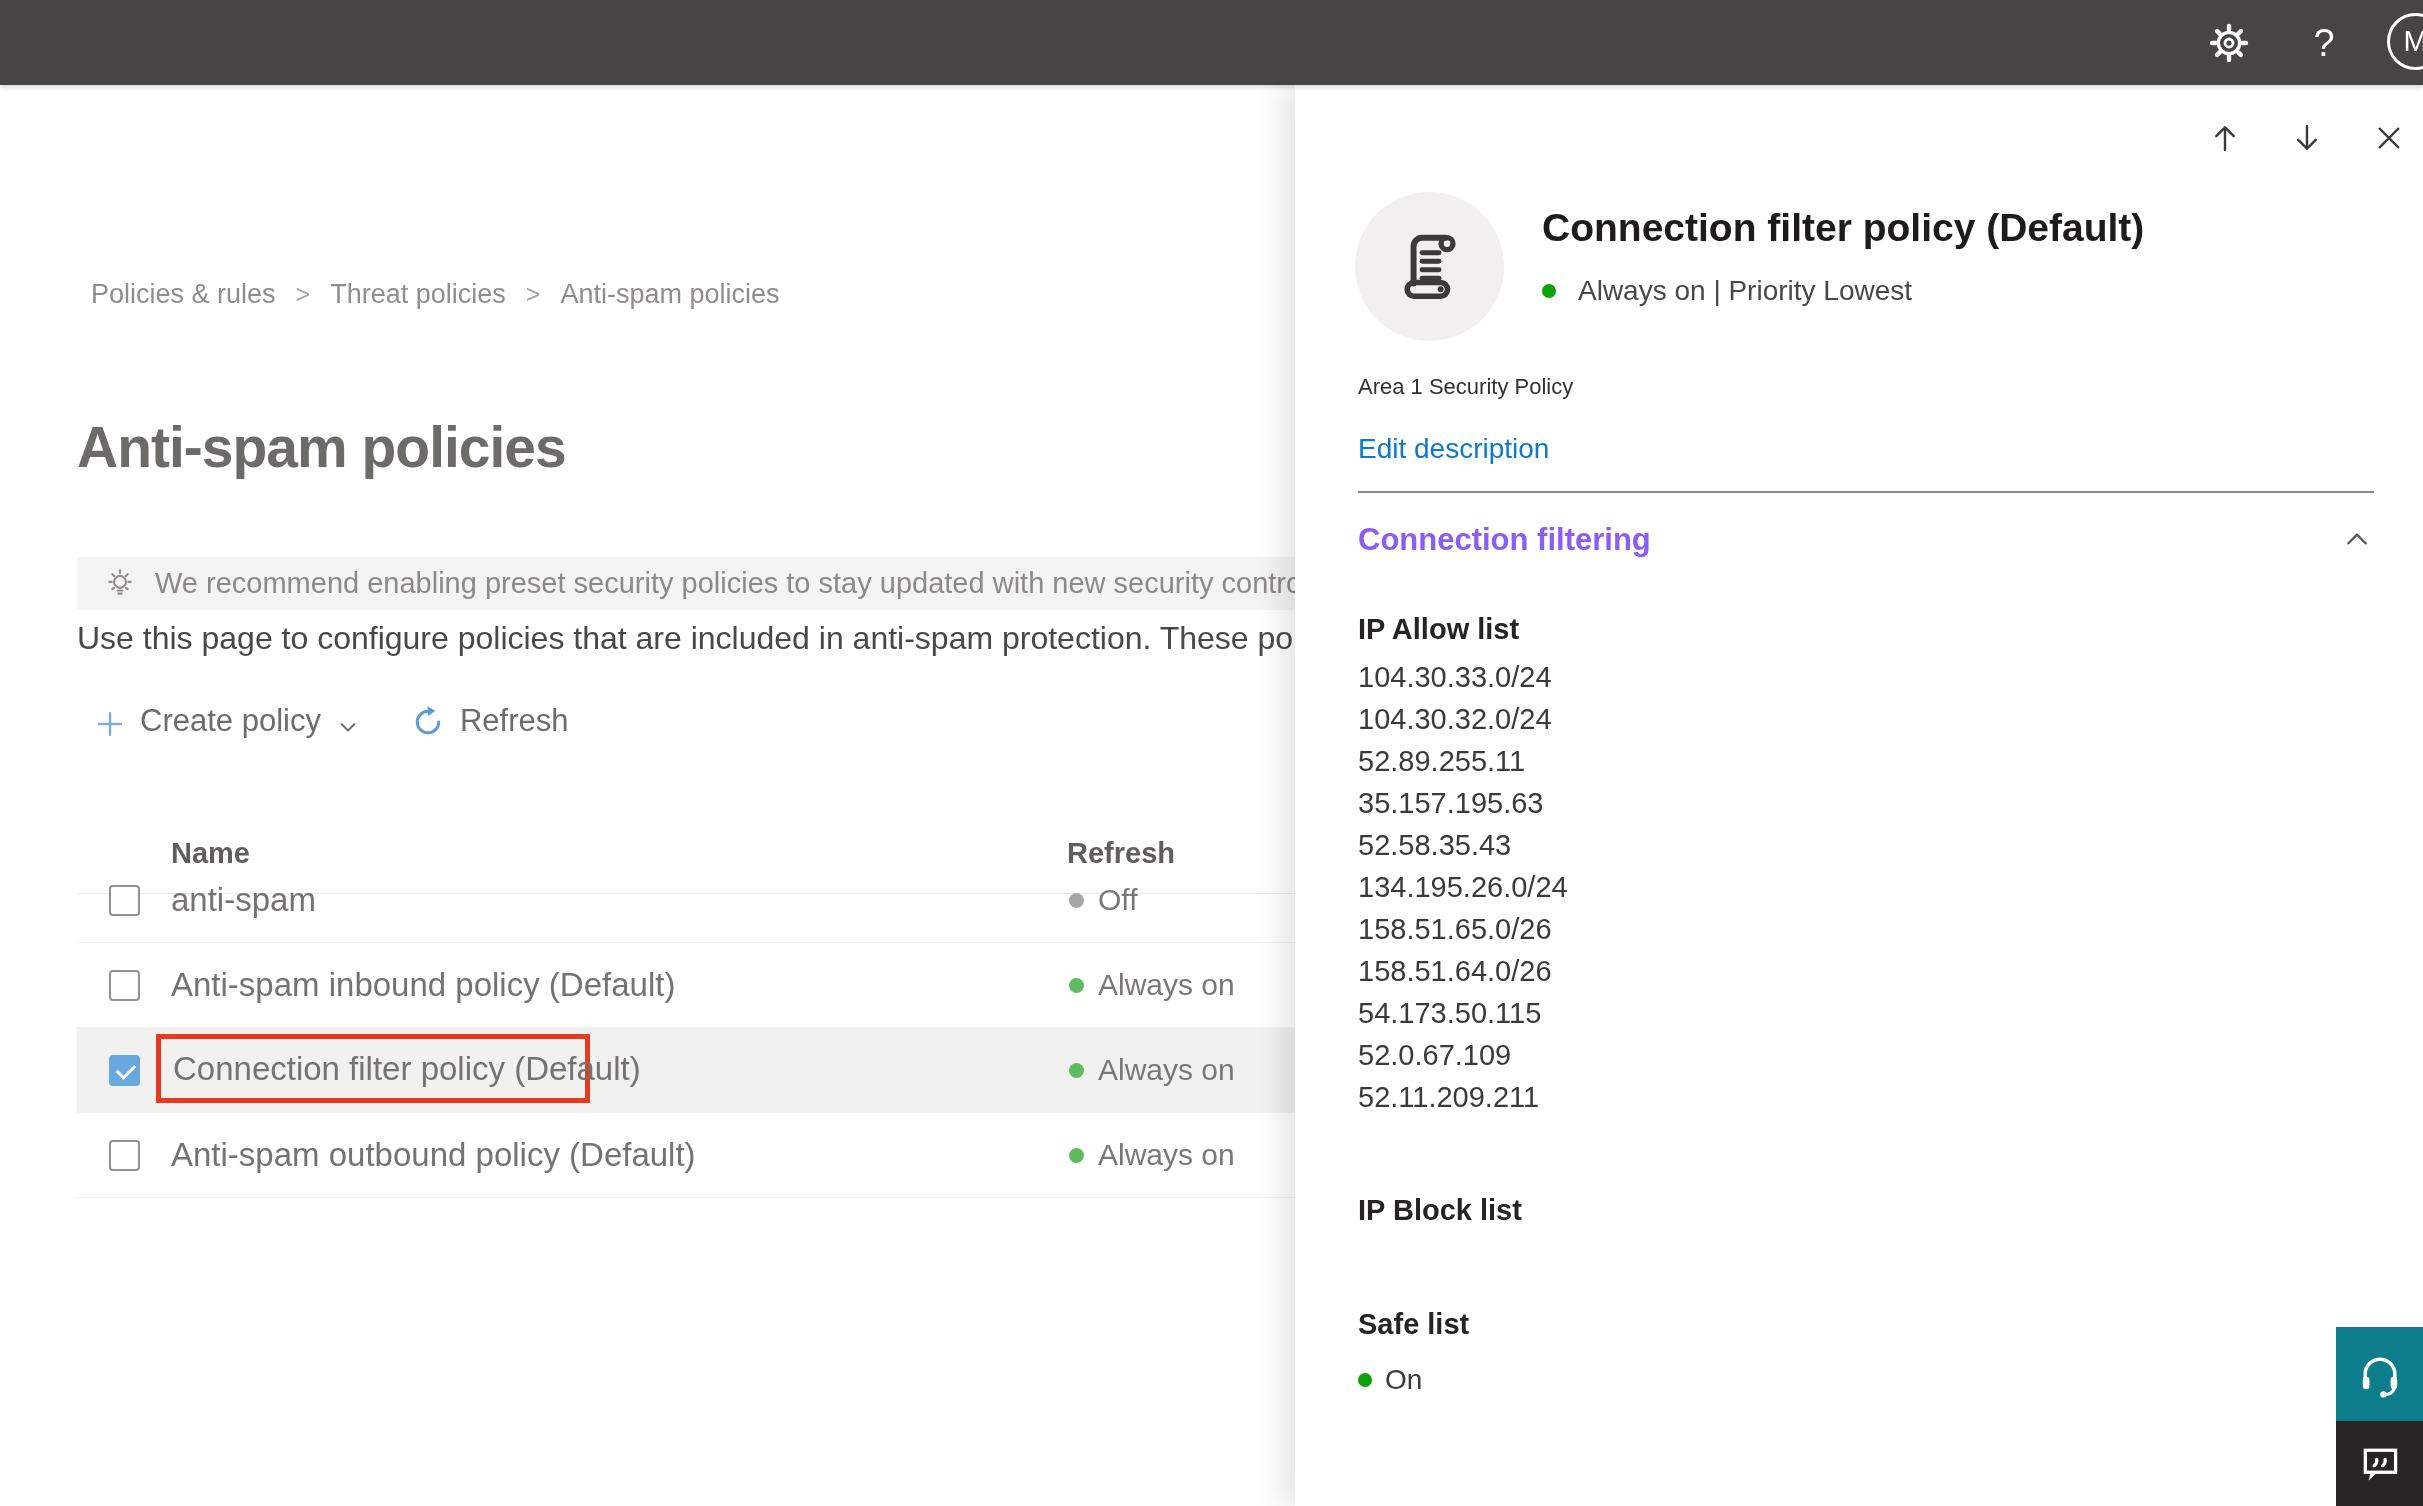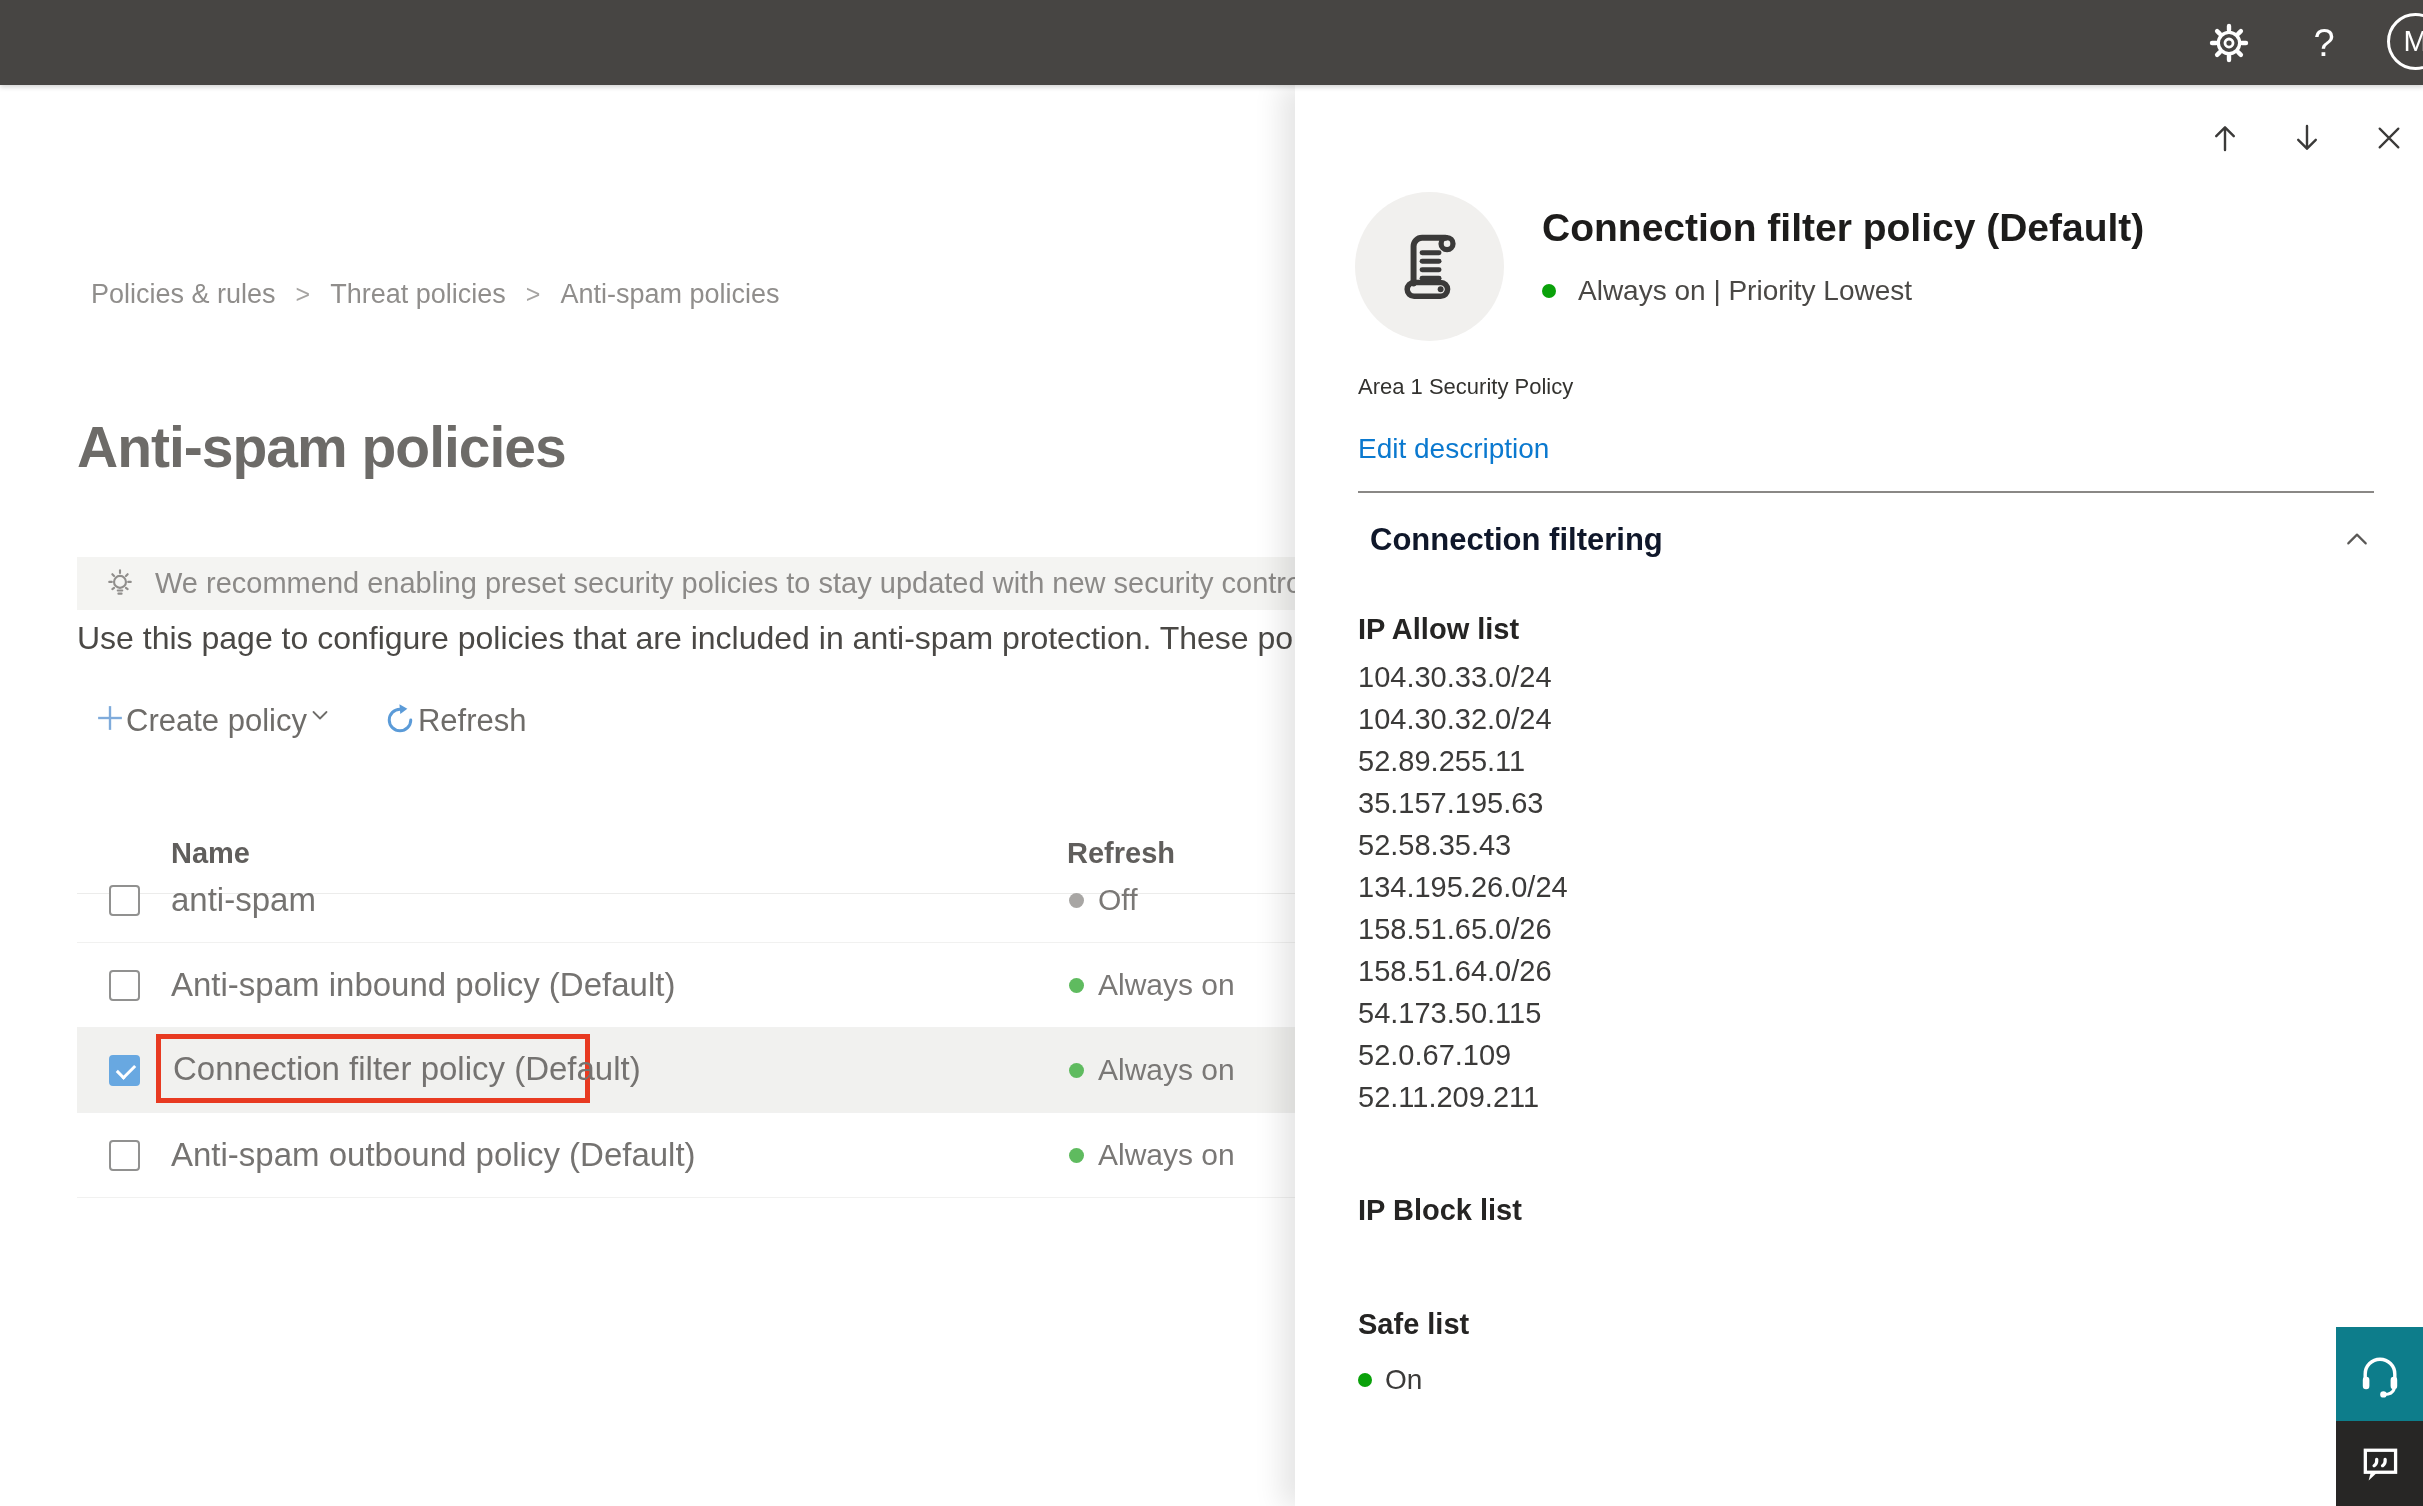--- a/index.html
+++ b/index.html
@@ -27,21 +27,21 @@
   .page-title { position:absolute; left:77px; top:329px; font-size:57px; font-weight:700;
                 color:#6d6b68; letter-spacing:-1px; }
 
   .banner { position:absolute; left:77px; top:472px; width:1249px; height:53px; background:#f4f4f2;
             display:flex; align-items:center; padding-left:26px; gap:18px; overflow:hidden; }
   .banner-text { font-size:29px; color:#8c8a88; white-space:nowrap; }
   .page-desc { position:absolute; left:77px; top:535px; width:1249px; font-size:32px; color:#4a4845;
                white-space:nowrap; overflow:hidden; }
 
   .toolbar { position:absolute; left:95px; top:608px; height:55px; display:flex; align-items:center; }
-  .tool-btn { display:flex; align-items:flex-start; gap:1px; cursor:pointer; }
+  .tool-btn { display:flex; align-items:flex-end; gap:15px; cursor:pointer; }
   .tool-label { font-size:31px; color:#6e6c69; }
   .tool-gap { width:51px; }
 
   
   .tbl-head { position:absolute; left:77px; top:724px; width:1249px; height:85px;
               border-bottom:1px solid #ececeb; }
   .th-name { position:absolute; left:94px; top:28px; font-size:29px; font-weight:700; color:#605e5c; }
   .th-status { position:absolute; left:990px; top:28px; font-size:29px; font-weight:700; color:#605e5c; }
   .rows { position:absolute; left:77px; top:773px; width:1249px; }
   .row { position:relative; height:85px; border-bottom:1px solid #f1f1f0; }
@@ -74,21 +74,21 @@
               background:#f1f0ee; display:flex; align-items:center; justify-content:center; }
   .p-title { position:absolute; left:247px; top:121px; width:832px; font-size:39px; font-weight:700;
              color:#1d1c1b; white-space:nowrap; }
   .p-status { position:absolute; left:247px; top:190px; display:flex; align-items:center; gap:22px; }
   .pdot { width:14px; height:14px; border-radius:50%; background:#0aa10a; }
   .p-status-text { font-size:28px; color:#4a4845; }
   .p-area { position:absolute; left:63px; top:289px; font-size:22px; color:#33322f; }
   .p-link { font-size:28px; color:#0b79cf; cursor:pointer; }
   .p-editdesc { position:absolute; left:63px; top:348px; }
   .p-divider { position:absolute; left:63px; top:406px; width:1016px; border-top:2px solid #8a8886; }
-  .p-section { position:absolute; left:63px; top:437px; font-size:31px; font-weight:700; color:#0f172a;margin-left:12px; }
+  .p-section { position:absolute; left:63px; top:437px; font-size:31px; font-weight:700; color:#8b5cf6; }
   .p-chevron { position:absolute; left:1042px; top:434px; width:40px; height:40px; display:flex;
                align-items:center; justify-content:center; cursor:pointer; }
   .p-subhead { position:absolute; left:63px; font-size:29px; font-weight:700; color:#252423; }
   .ip-list { position:absolute; left:63px; top:571px; font-size:29px; color:#3b3a39; line-height:42px; }
   .on-row { position:absolute; left:63px; top:1279px; display:flex; align-items:center; gap:13px; }
   .on-text { font-size:28px; color:#3b3a39; }
   .edit-box { position:absolute; left:37px; top:1329px; width:388px; height:72px;
               border:5px solid #e83a21; display:flex; align-items:center; padding-left:22px; }
   .edit-box .p-link { font-size:29px; }
 

